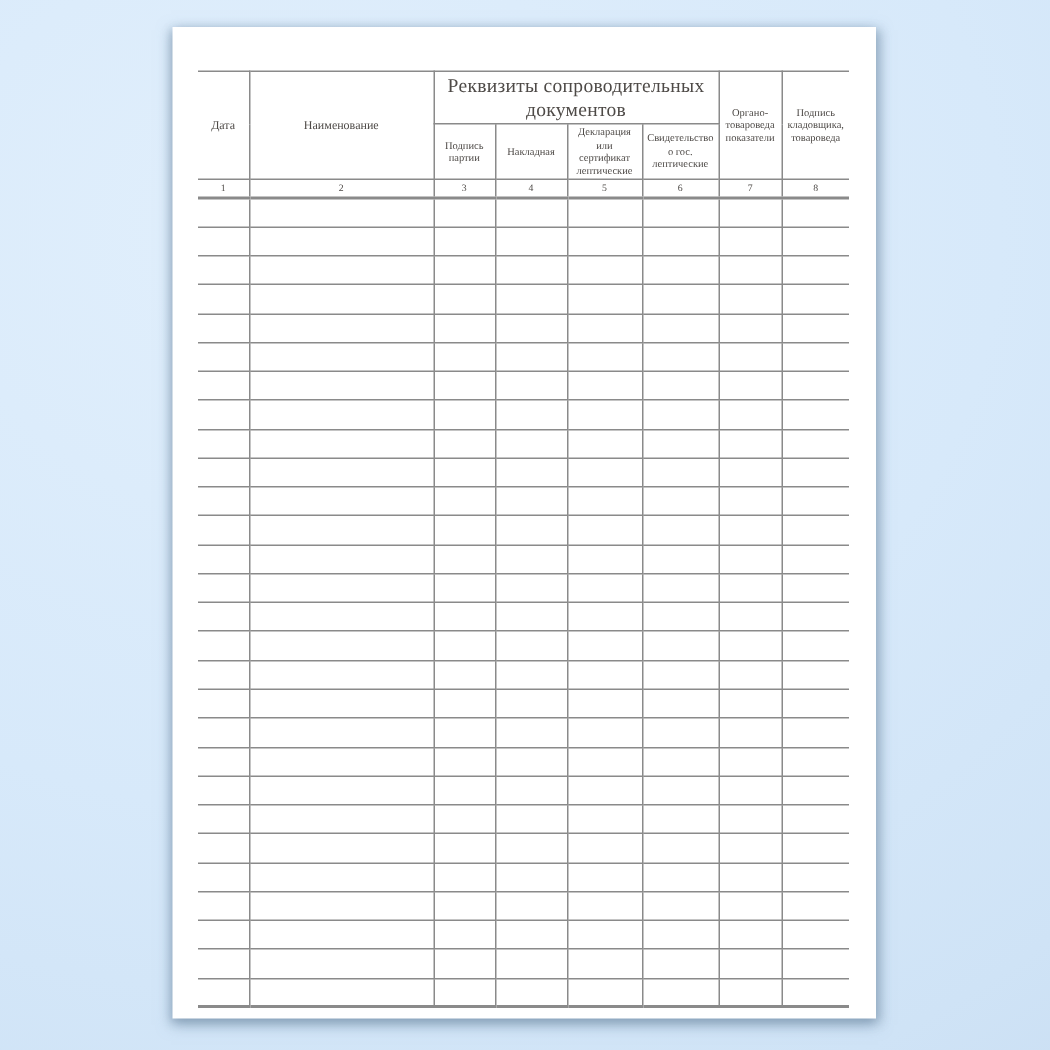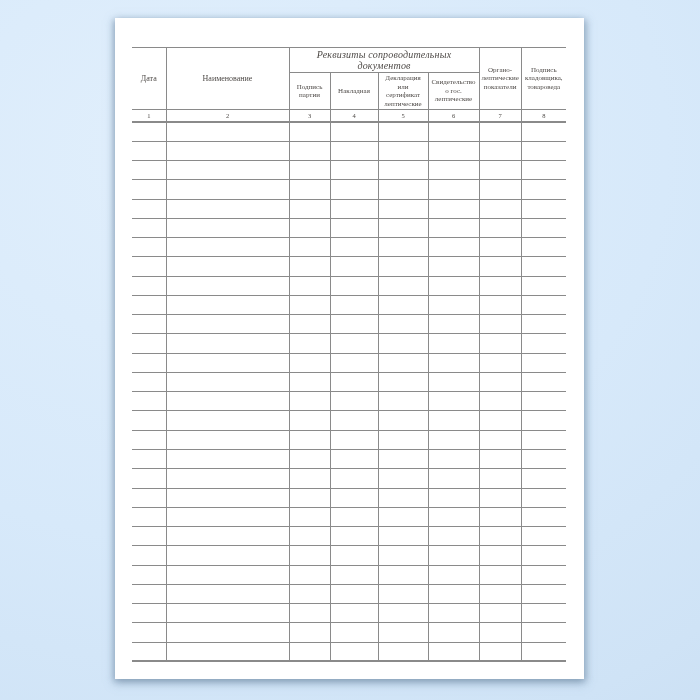--- a/index.html
+++ b/index.html
@@ -31,21 +31,21 @@
     overflow:hidden;
     padding:1px 2px;
   }
   .no-bl { border-left:none !important; }
   .no-br { border-right:none !important; }
   .c1{width:34px}.c2{width:123px}.c3{width:41px}.c4{width:48px}
   .c5{width:50px}.c6{width:51px}.c7{width:42px}.c8{width:45px}
   tr.r1{height:16px} tr.r2{height:33px} tr.r3{height:12.5px}
   tbody tr{height:19.27px}
   .th-main { font-size:8px; }
-  .th-group { font-size:10px; letter-spacing:.2px;font-style:italic; }
+  .th-group { font-size:13px; letter-spacing:.2px; }
   .th-sub { font-size:7px; line-height:8.5px; white-space:pre-line; padding:1px 1px; }
   .num { font-size:6.5px; line-height:7px; }
   tr.r3 > th { border-bottom-width:2px; }
   tbody tr:last-child td { border-bottom-width:2px; }
 </style>
 </head>
 <body>
 
 <div class="page">
   <table class="form-table">
@@ -58,21 +58,21 @@
         <col class="c6">
         <col class="c7">
         <col class="c8">
     </colgroup>
     <thead>
       <tr class="r1">
         <th rowspan="2" class="th-main no-bl">Дата</th>
         <th rowspan="2" class="th-main">Наименование</th>
         <th colspan="4" class="th-group">Реквизиты сопроводительных документов</th>
         <th rowspan="2" class="th-sub">Органо-
-лептические
+товароведа
 показатели</th>
         <th rowspan="2" class="th-sub no-br">Подпись
 кладовщика,
 товароведа</th>
       </tr>
       <tr class="r2">
         <th class="th-sub">Подпись
 партии</th>
         <th class="th-sub">Накладная</th>
         <th class="th-sub">Декларация

